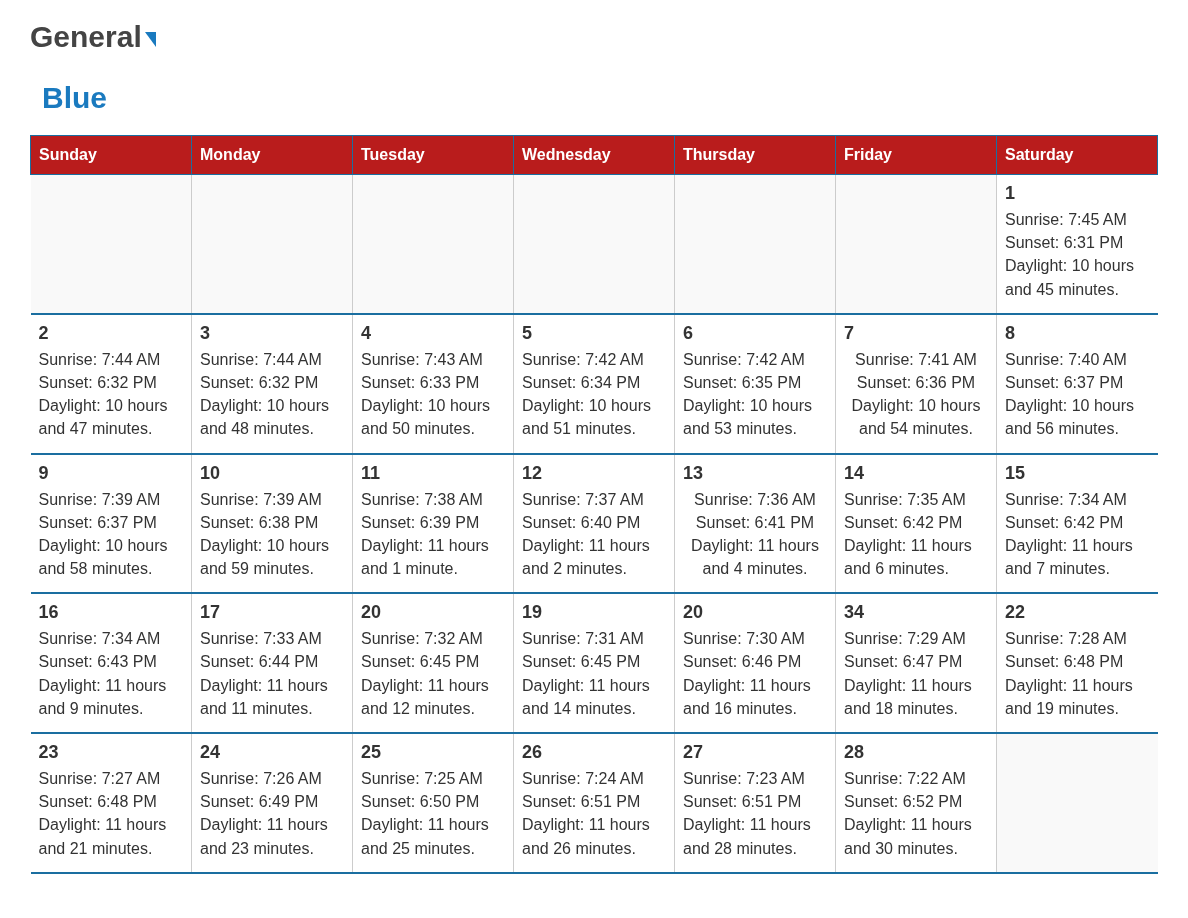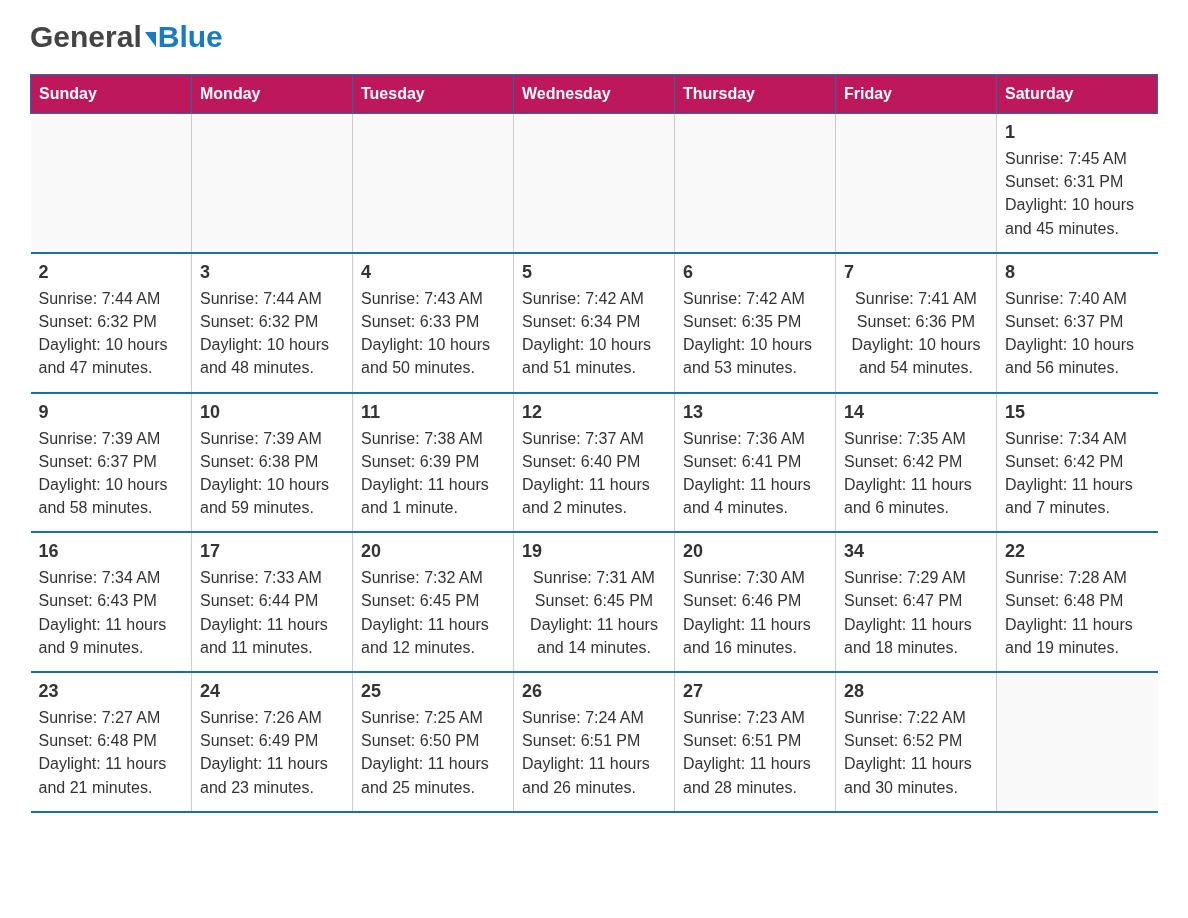--- a/index.html
+++ b/index.html
@@ -28,21 +28,21 @@
       font-size: 22px;
       font-weight: normal;
       color: #333;
     }
     table {
       width: 100%;
       border-collapse: collapse;
       table-layout: fixed;
     }
     thead tr {
-      background-color: #be185d;
+      background-color: #b91c1c;
     }
     thead th {
       color: #fff;
       padding: 10px 8px;
       font-size: 16px;
       font-weight: bold;
       text-align: left;
       border: 1px solid #1a6ea0;
     }
     tbody tr {
@@ -70,21 +70,22 @@
     .day-info {
       font-size: 16px;
       color: #333;
       line-height: 1.45;
     }
     .empty-cell {
       background: #f9f9f9;
     }
     .logo-wrapper {
       display: flex;
-      flex-direction: row;
+      flex-direction: column;
+      gap: 27px;
     }
     .logo-line1 {
       display: flex;
       align-items: center;
     }
     .logo-text-general {
       font-size: 30px;
       font-weight: bold;
       color: #444;
     }
@@ -96,21 +97,21 @@
       border-left: 11px solid transparent;
       border-right: 0px solid transparent;
       border-top: 15px solid #1a7abf;
       position: relative;
       top: 2px;
     }
     .logo-text-blue {
       font-size: 30px;
       font-weight: bold;
       color: #1a7abf;
-      margin-left: 2px;
+      margin-left: 12px;
     }
   </style>
 </head>
 <body>
 
 <div class="header">
   <div class="logo-wrapper">
     <div class="logo-line1">
       <span class="logo-text-general">General</span>
       <span class="logo-arrow"></span>
@@ -222,21 +223,21 @@
         </td>
         <td>
           <span class="day-num">12</span>
           <div class="day-info" style="white-space: pre-line;">Sunrise: 7:37 AM
 Sunset: 6:40 PM
 Daylight: 11 hours
 and 2 minutes.</div>
         </td>
         <td>
           <span class="day-num">13</span>
-          <div class="day-info" style="white-space: pre-line;">Sunrise: 7:36 AM
+          <div class="day-info" style="white-space: pre-line; text-align: center;">Sunrise: 7:36 AM
 Sunset: 6:41 PM
 Daylight: 11 hours
 and 4 minutes.</div>
         </td>
         <td>
           <span class="day-num">14</span>
           <div class="day-info" style="white-space: pre-line;">Sunrise: 7:35 AM
 Sunset: 6:42 PM
 Daylight: 11 hours
 and 6 minutes.</div>
@@ -266,21 +267,21 @@
         </td>
         <td>
           <span class="day-num">20</span>
           <div class="day-info" style="white-space: pre-line;">Sunrise: 7:32 AM
 Sunset: 6:45 PM
 Daylight: 11 hours
 and 12 minutes.</div>
         </td>
         <td>
           <span class="day-num">19</span>
-          <div class="day-info" style="white-space: pre-line; text-align: center;">Sunrise: 7:31 AM
+          <div class="day-info" style="white-space: pre-line;">Sunrise: 7:31 AM
 Sunset: 6:45 PM
 Daylight: 11 hours
 and 14 minutes.</div>
         </td>
         <td>
           <span class="day-num">20</span>
           <div class="day-info" style="white-space: pre-line;">Sunrise: 7:30 AM
 Sunset: 6:46 PM
 Daylight: 11 hours
 and 16 minutes.</div>

